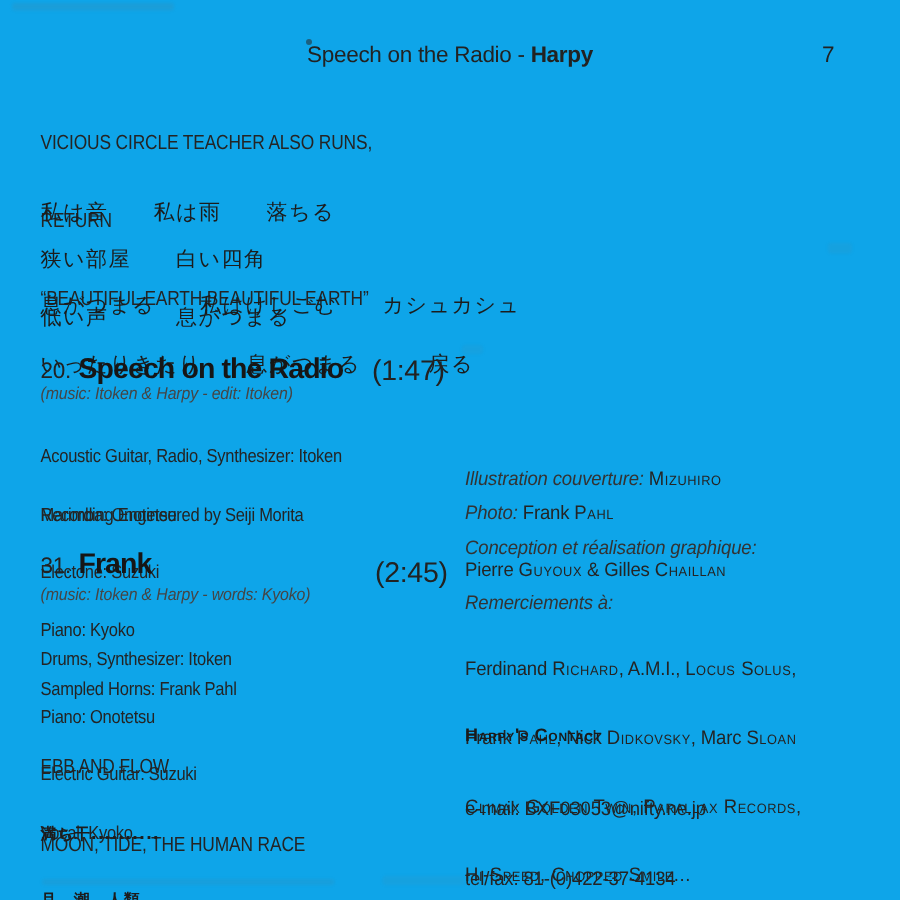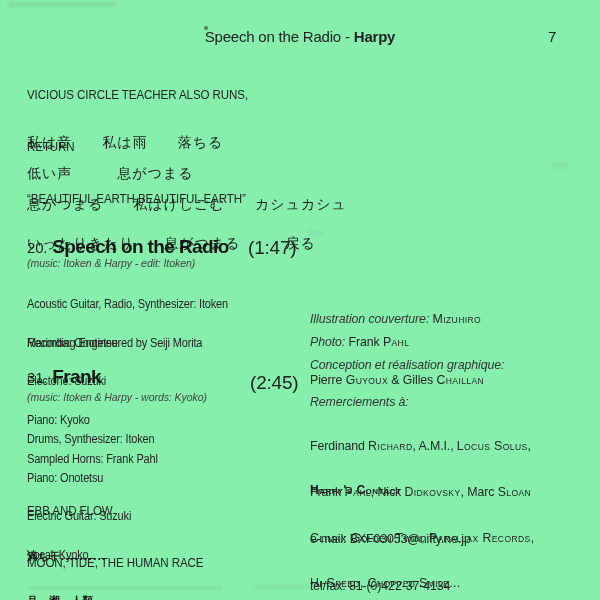--- a/index.html
+++ b/index.html
@@ -1,18 +1,18 @@
 <!DOCTYPE html>
 <html><head>
 <meta charset="utf-8">
 <style>
   html,body{margin:0;padding:0;}
   .page{
     position:relative;width:600px;height:600px;overflow:hidden;
-    background:#86efac;color:#222;
+    background:#0ea5e9;color:#222;
     font-family:"Liberation Sans", sans-serif;
     -webkit-font-smoothing:antialiased;
   }
   .abs{position:absolute;white-space:pre;}
 
   
   .hdr{top:28px;left:0;width:600px;text-align:center;font-size:15px;letter-spacing:-0.2px;}
   .hdr b{font-weight:700;}
   .pgnum{top:28px;left:548px;width:30px;font-size:15px;}
 
@@ -71,20 +71,21 @@
   <div class="abs enlyr" style="top:52px;left:27px;">
     <div>VICIOUS CIRCLE TEACHER ALSO RUNS,</div>
     <div>RETURN</div>
     <div>“BEAUTIFUL EARTH BEAUTIFUL EARTH”</div>
   </div>
 
   <div class="abs jp" style="top:110px;left:27px;">
     <div>私は音　　私は雨　　落ちる</div>
   </div>
   <div class="abs jp" style="top:141px;left:27px;">
+    <div>狭い部屋　　白い四角</div>
     <div>低い声　　　息がつまる</div>
   </div>
   <div class="abs jp" style="top:172px;left:27px;">
     <div>息がつまる　　私はけしごむ　　カシュカシュ</div>
     <div>いったりきたり　　息がつまる　　　戻る</div>
   </div>
 
   <div class="abs t-head" style="top:236px;left:27px;justify-content:center;">
     <span class="t-num">20.</span>
     <span class="t-title">Speech on the Radio</span>

